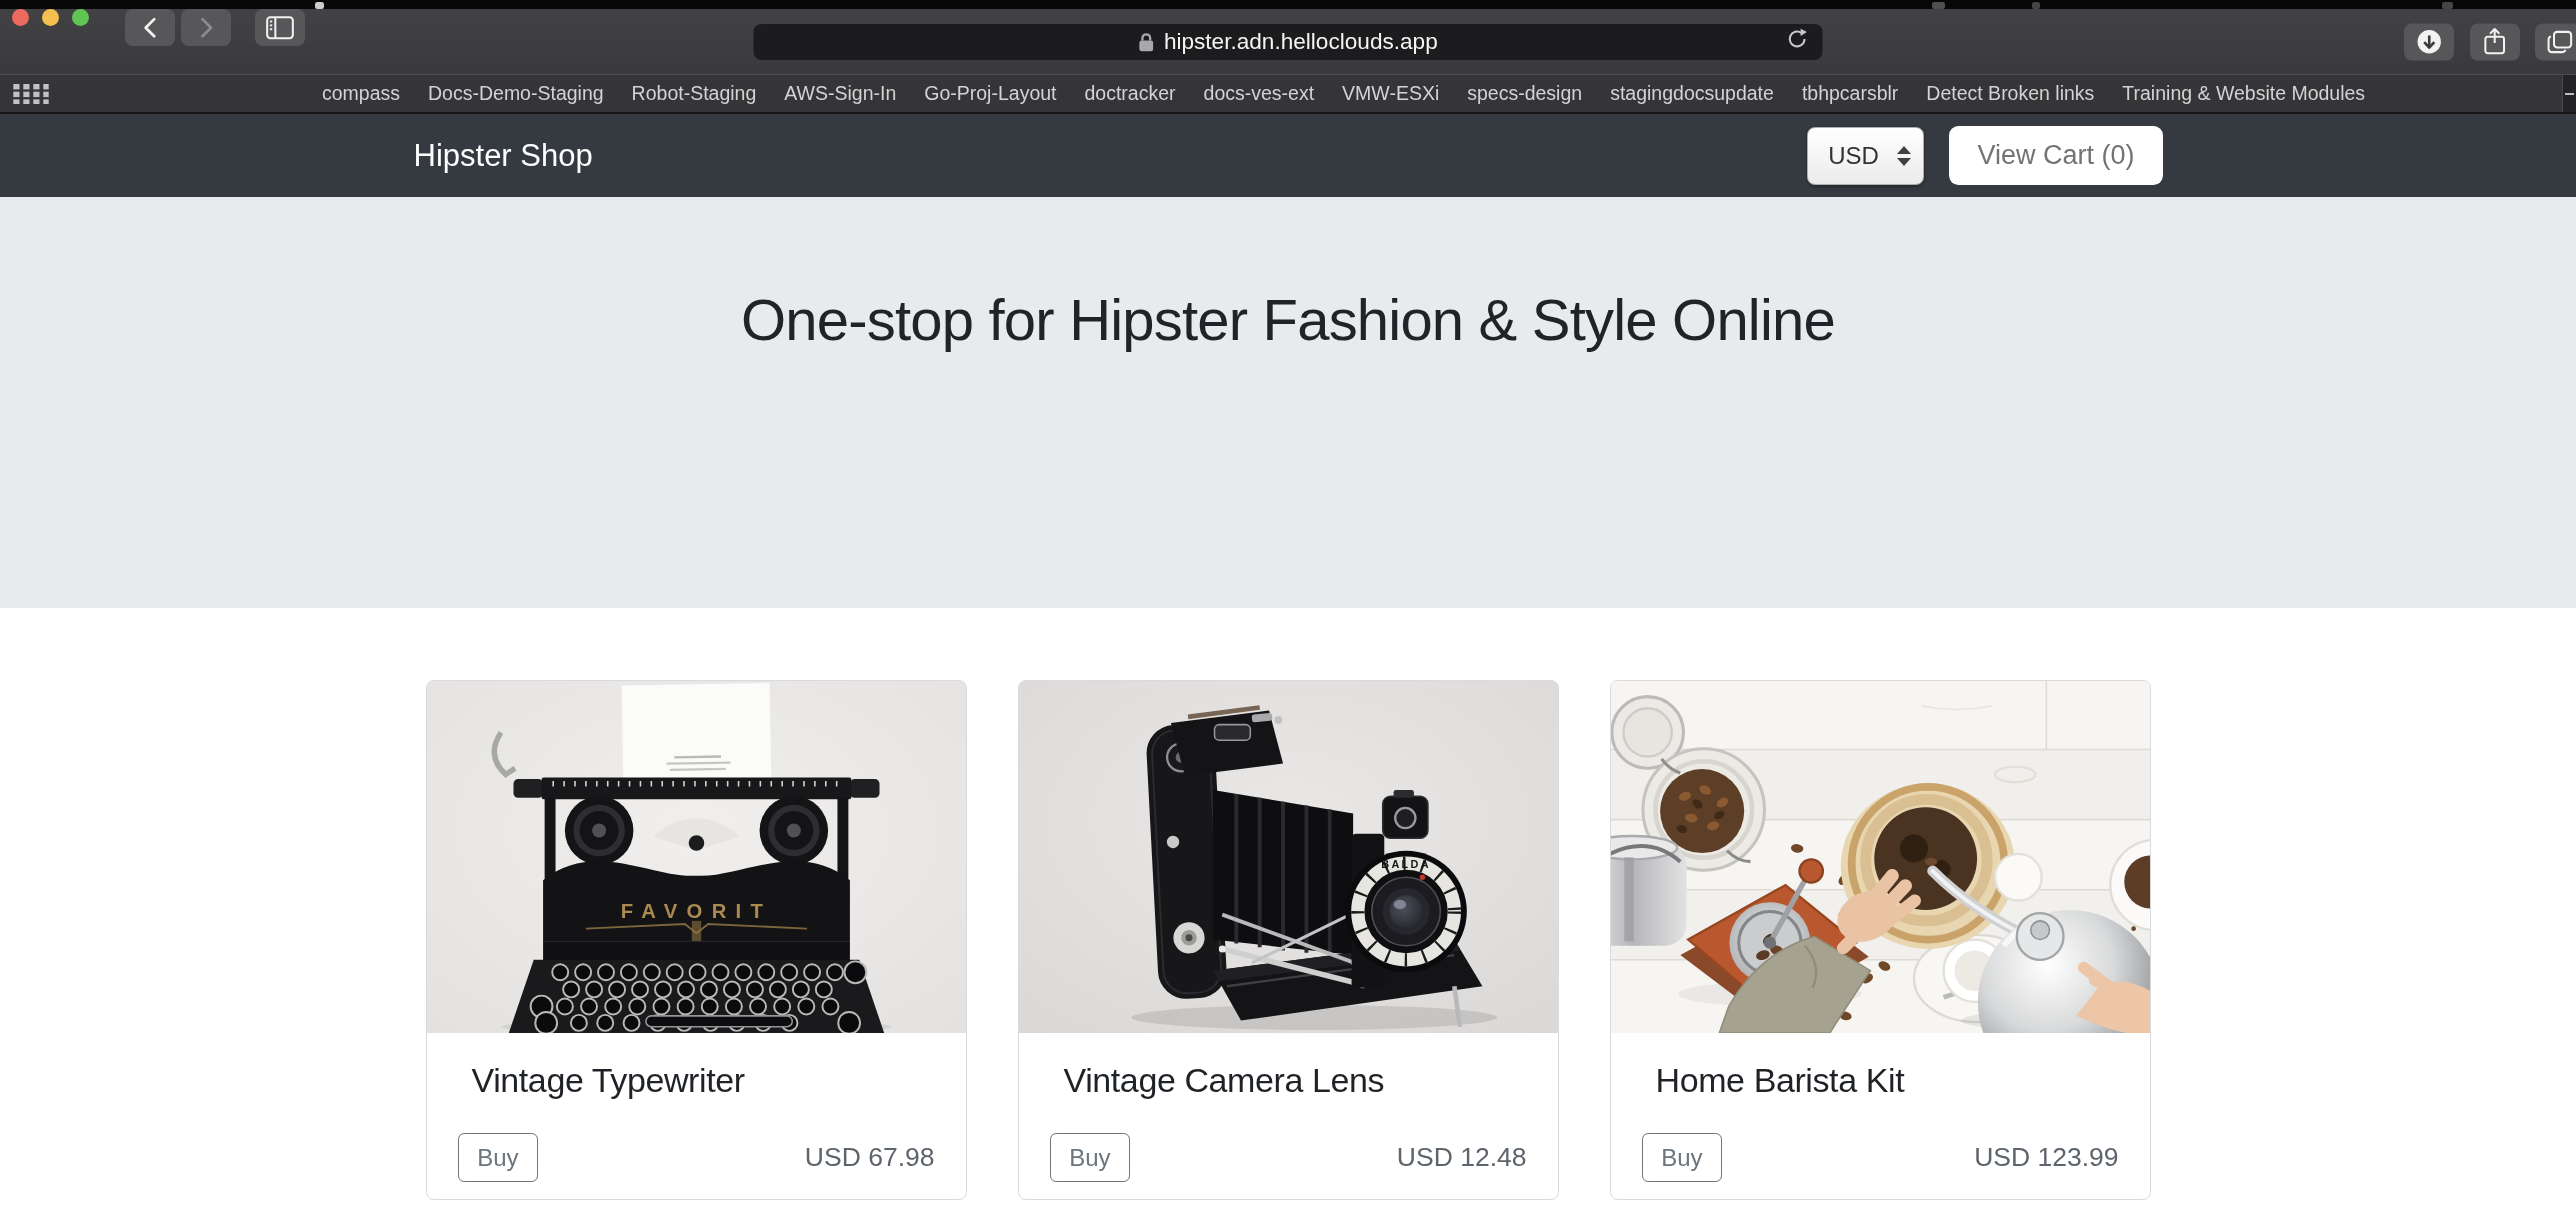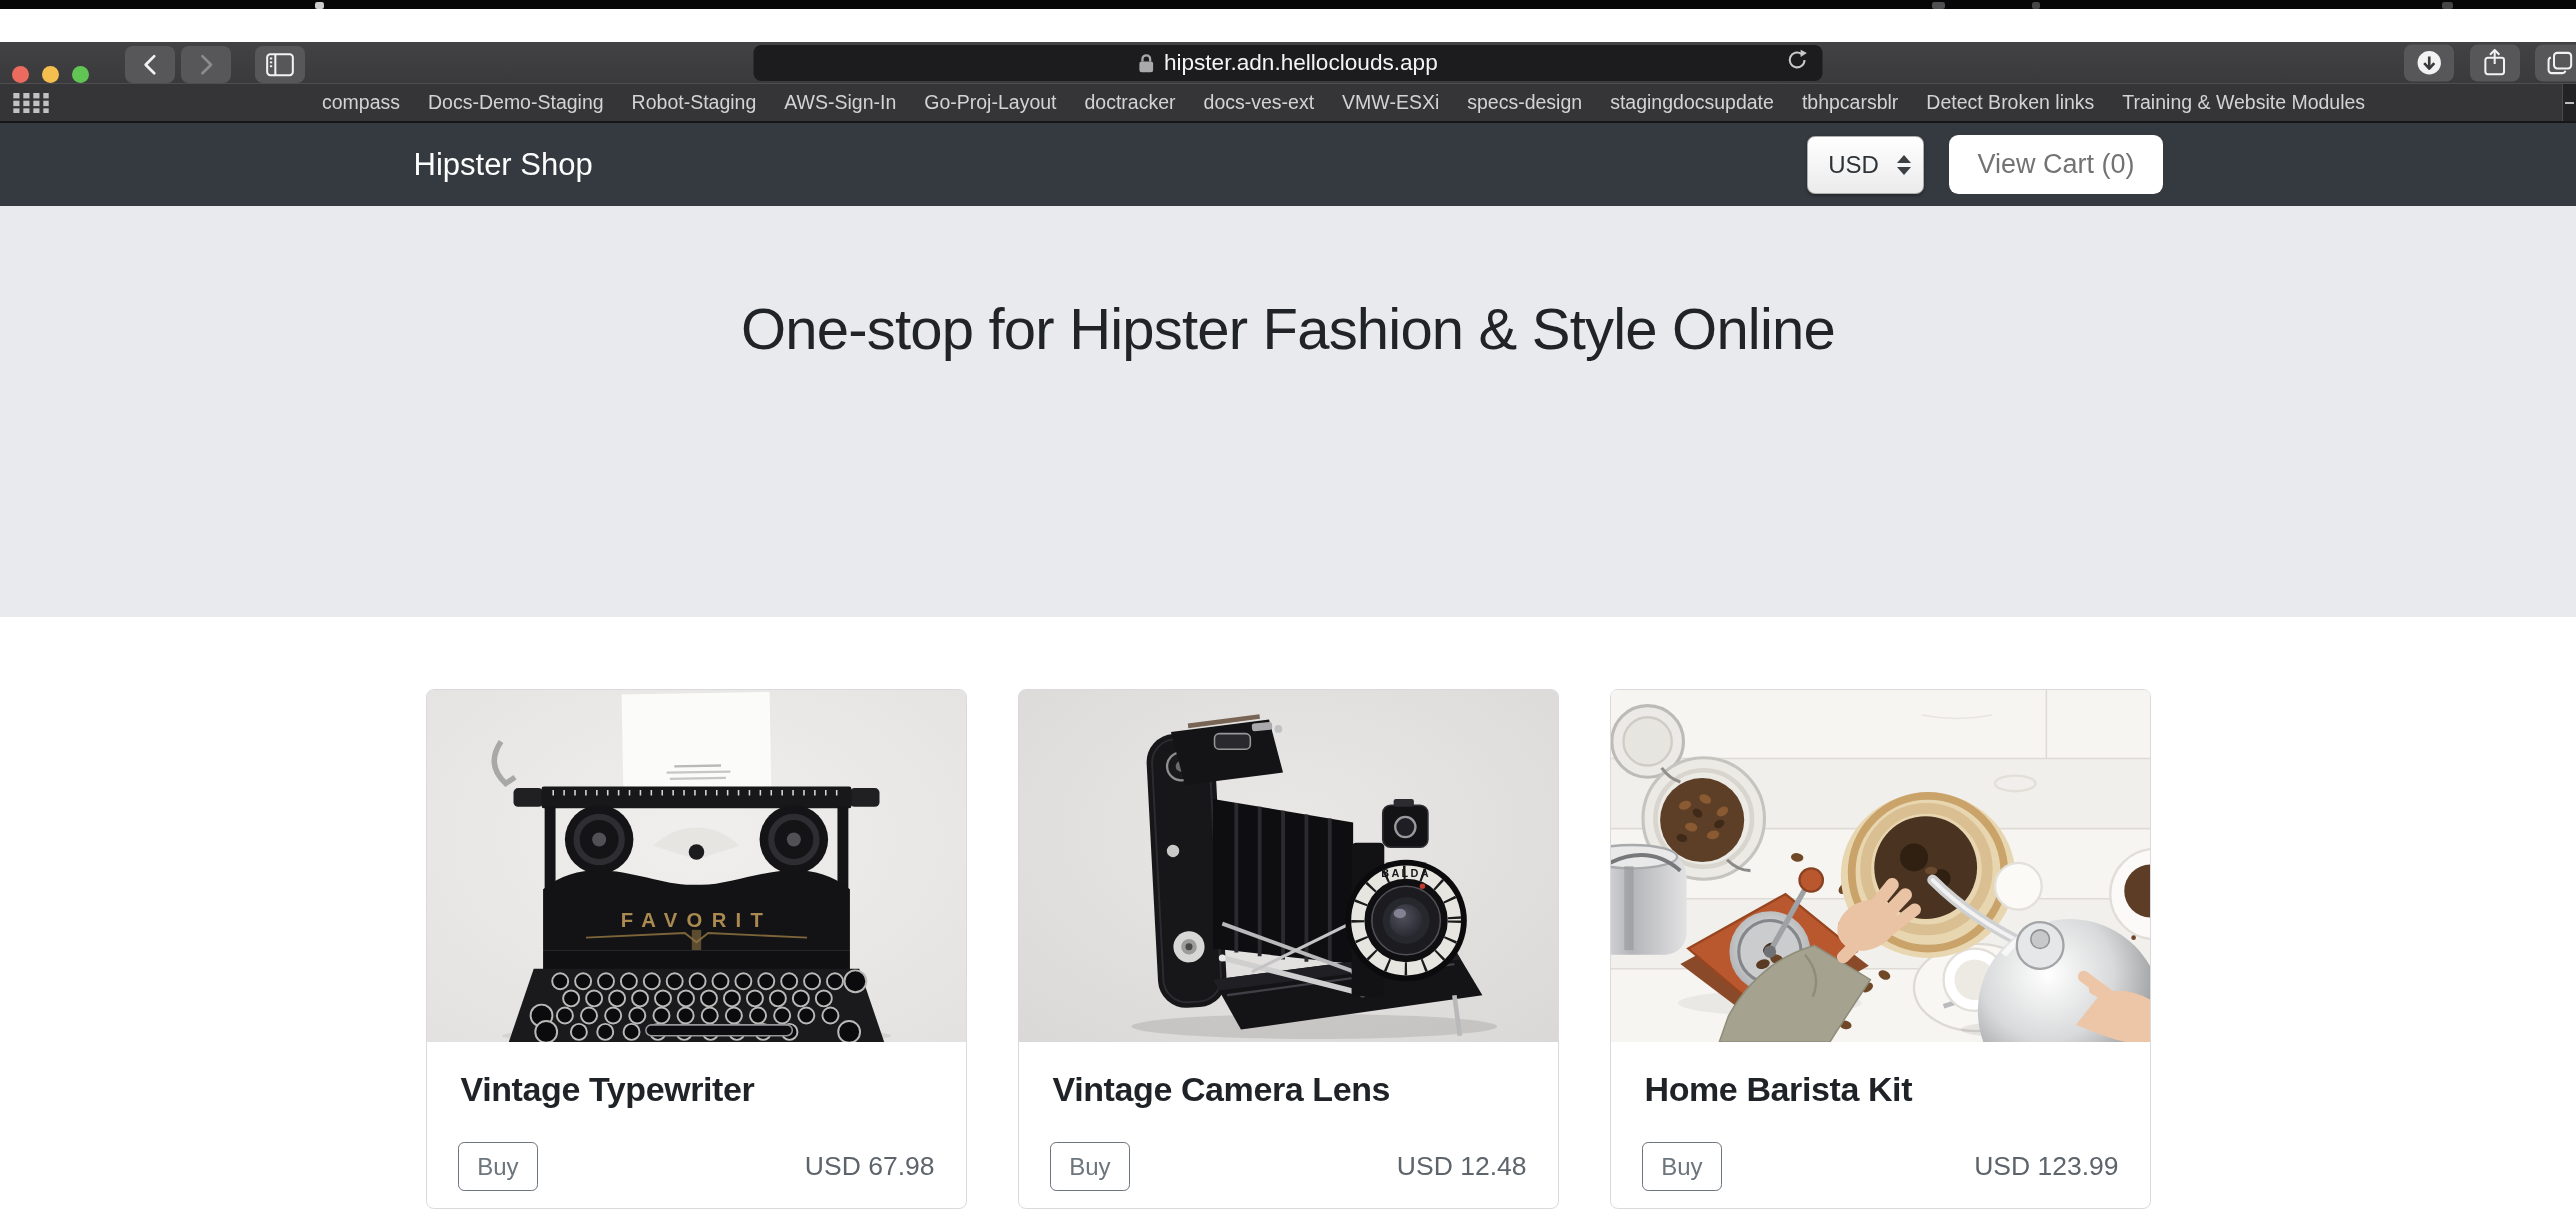--- a/index.html
+++ b/index.html
@@ -8,23 +8,23 @@
     width:2576px; height:1231px; overflow:hidden; position:relative;
     font-family:"Liberation Sans", sans-serif; background:#ffffff;
   }
 
   
   .menubar { height:9.4px; background:#070708; position:relative; }
   .menu-glyph { position:absolute; top:1.6px; height:7px; border-radius:2.3px; background:#d8d8da; }
 
   
   .toolbar {
-    height:42px; background:linear-gradient(#424244,#3a3a3c);
+    height:66px; background:linear-gradient(#424244,#3a3a3c);
     border-bottom:1.6px solid #4e4e50; position:relative;
-    display:flex; align-items:flex-end;margin-top:33px;
+    display:flex; align-items:flex-start;
   }
   .traffic { display:flex; gap:13.2px; margin-left:11.7px; }
   .light { width:17px; height:17px; border-radius:50%; }
   .light.red { background:#ed6a5f; } .light.yellow { background:#f5bf4f; } .light.green { background:#61c554; }
 
   .navgroup { display:flex; gap:6.2px; margin-left:36px; }
   .tbtn {
     width:50px; height:37px; border-radius:7.8px; background:#57575a;
     display:flex; align-items:center; justify-content:center; flex:none;
   }
@@ -80,21 +80,21 @@
   .hero { height:411px; background:#e9eaee; text-align:center; }
   .hero-title { margin:0; padding-top:89px; font-size:58px; font-weight:400; color:#202428; letter-spacing:-0.8px; }
   .hero-sub { margin:20px auto 0; font-size:29px; line-height:46px; color:#7b838a; }
 
   
   .products { background:#ffffff; display:flex; justify-content:center; gap:51px; padding-top:72px; }
   .card { width:541px; height:520px; border:1.6px solid #dadade; border-radius:7.8px; background:#fff; }
   .card-img { height:352px; border-radius:6.2px 6.2px 0 0; overflow:hidden; }
   .card-img svg { display:block; width:100%; height:100%; }
   .card-body { padding:0 31px; }
-  .p-title { margin:28px 3px 0; font-size:34px; font-weight:700; color:#1f2226; letter-spacing:-0.4px; }
+  .p-title { margin:28px 14px 0; font-size:34px; font-weight:400; color:#1f2226; letter-spacing:-0.4px; }
   .p-row { margin-top:33px; display:flex; justify-content:space-between; align-items:center; }
   .buy-btn {
     padding:9.4px 18.7px; font-size:24px; color:#6c757d; background:#fff;
     border:1.6px solid #6c757d; border-radius:6.2px; font-family:"Liberation Sans", sans-serif;
   }
   .p-price { font-size:26.5px; color:#5d646b; }
 </style>
 </head>
 <body>
 

